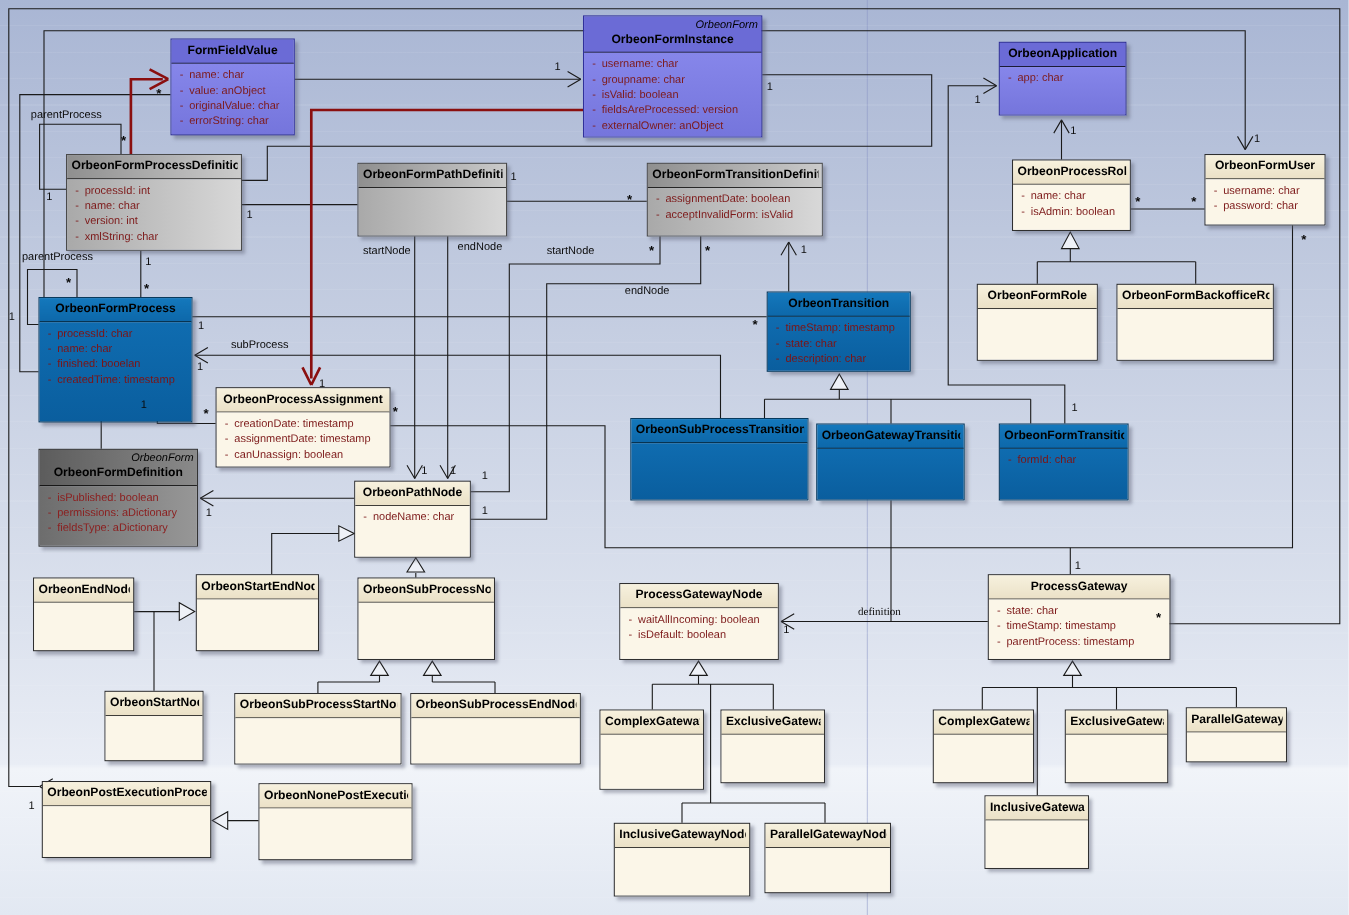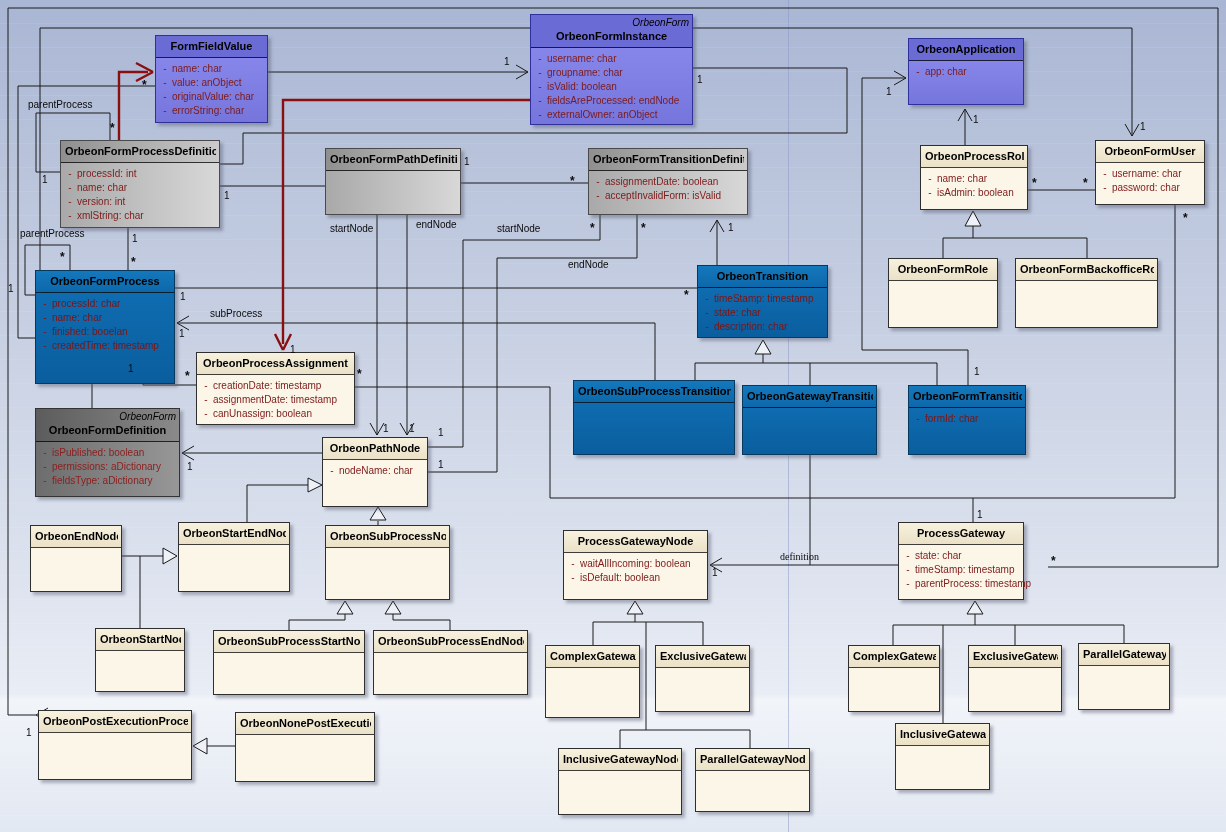--- a/index.html
+++ b/index.html
@@ -167,21 +167,21 @@
         <div class="attr">
           <span class="dash">-</span>
           <span>groupname: char</span>
         </div>
         <div class="attr">
           <span class="dash">-</span>
           <span>isValid: boolean</span>
         </div>
         <div class="attr">
           <span class="dash">-</span>
-          <span>fieldsAreProcessed: endNode</span>
+          <span>fieldsAreProcessed: version</span>
         </div>
         <div class="attr">
           <span class="dash">-</span>
           <span>externalOwner: anObject</span>
         </div>
       </div>
     </div>
     <div class="uml-class scheme-purple" style="left: 908px; top: 38px; width: 116px; height: 67px;">
       <div class="hdr">
         <div class="cname">OrbeonApplication</div>
@@ -420,21 +420,21 @@
         <div class="attr">
           <span class="dash">-</span>
           <span>waitAllIncoming: boolean</span>
         </div>
         <div class="attr">
           <span class="dash">-</span>
           <span>isDefault: boolean</span>
         </div>
       </div>
     </div>
-    <div class="uml-class scheme-cream" style="left: 898px; top: 522px; width: 126px; height: 78px;">
+    <div class="uml-class scheme-cream" style="left: 898px; top: 522px; width: 166px; height: 78px;">
       <div class="hdr">
         <div class="cname">ProcessGateway</div>
       </div>
       <div class="bod">
         <div class="attr">
           <span class="dash">-</span>
           <span>state: char</span>
         </div>
         <div class="attr">
           <span class="dash">-</span>
@@ -481,21 +481,21 @@
         <div class="cname">ComplexGateway</div>
       </div>
       <div class="bod"></div>
     </div>
     <div class="uml-class scheme-cream" style="left: 968px; top: 645px; width: 94px; height: 67px;">
       <div class="hdr">
         <div class="cname">ExclusiveGateway</div>
       </div>
       <div class="bod"></div>
     </div>
-    <div class="uml-class scheme-cream" style="left: 1078px; top: 643px; width: 92px; height: 67px;">
+    <div class="uml-class scheme-cream" style="left: 1078px; top: 643px; width: 92px; height: 50px;">
       <div class="hdr">
         <div class="cname">ParallelGateway</div>
       </div>
       <div class="bod"></div>
     </div>
     <div class="uml-class scheme-cream" style="left: 558px; top: 748px; width: 124px; height: 67px;">
       <div class="hdr">
         <div class="cname">InclusiveGatewayNode</div>
       </div>
       <div class="bod"></div>

